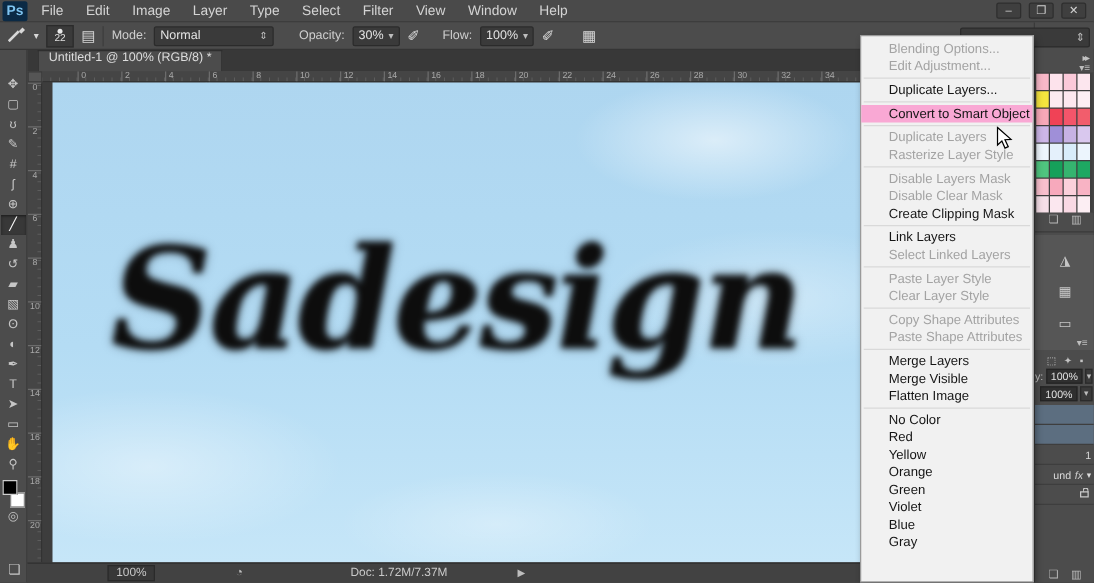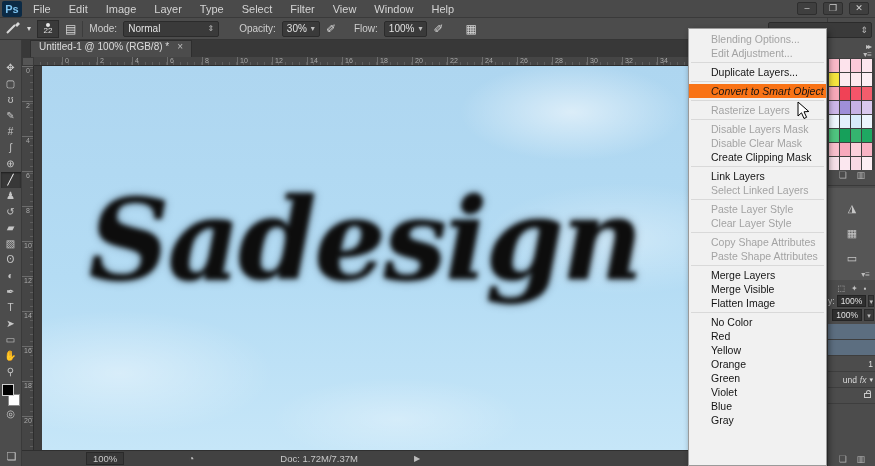--- a/index.html
+++ b/index.html
@@ -32,22 +32,22 @@
   #brush-size-box { width:22px; height:18px; background:#3a3a3a; border:1px solid #2b2b2b;
                     display:flex; flex-direction:column; align-items:center; justify-content:center; }
   #brush-size-box .dot { width:4px; height:4px; border-radius:50%; background:#e8e8e8; }
   #brush-size-box .num { font-size:8px; color:#e0e0e0; line-height:8px; }
   .vsep { width:1px; height:16px; background:#3c3c3c; }
 
   
   #tabrow { position:absolute; left:0; top:40px; width:875px; height:17px; background:#383838; }
   #tools-chevron { position:absolute; left:4px; top:3px; font-size:8px; color:#bbb; letter-spacing:-1px; }
   #doc-tab { position:absolute; left:30px; top:0; height:17px; background:#4c4c4c;
-             border:1px solid #2e2e2e; border-bottom:none; display:flex; align-items:flex-start;
-             gap:8px; padding:0 8px; font-size:10px; color:#dcdcdc; }
+             border:1px solid #2e2e2e; border-bottom:none; display:flex; align-items:flex-end;
+             gap:8px; padding:0 8px; font-size:10px; color:#dcdcdc;flex-direction:column; }
   #tab-close { color:#bdbdbd; font-size:10px; }
 
   
   #ruler-corner { position:absolute; left:22px; top:57px; width:12px; height:9px;
                   background:#555; border:1px solid #3a3a3a; }
   #hruler { position:absolute; left:34px; top:57px; width:658px; height:9px; background:#454545;
             border-bottom:1px solid #2d2d2d; overflow:hidden; white-space:nowrap;
             background-image:repeating-linear-gradient(90deg, transparent 0 6px, #5d5d5d 6px 7px);
             background-size:7px 3px; background-position:28px bottom; background-repeat:repeat-x; }
   .hnum { display:inline-block; width:35px; height:9px; border-left:1px solid #6c6c6c;
@@ -138,21 +138,21 @@
   #layers-footer { position:absolute; left:0; bottom:2px; width:48px; display:flex; gap:10px;
                    justify-content:center; color:#b5b5b5; font-size:9px; }
 
   
   #context-menu { position:absolute; left:688px; top:28px; width:139px; min-height:438px;
                   background:#f1f1f1; border:1px solid #9a9a9a;
                   box-shadow:2px 3px 6px rgba(0,0,0,.45); padding-top:3px; z-index:10;
                   font-size:10.5px; color:#151515; }
   .mi { height:14px; line-height:14px; padding-left:22px; white-space:nowrap; cursor:default; }
   .mi.disabled { color:#a3a3a3; }
-  .mi.highlight { background:#f97316;font-style:italic; }
+  .mi.highlight { background:#f9a8d4; }
   .msep { height:1px; background:#d9d9d9; margin:2px 2px; }
 
   
   #cursor { position:absolute; left:797px; top:101px; z-index:20; }
 </style>
 </head>
 <body>
 
 <div id="titlebar">
   <div id="ps-logo">Ps</div>
@@ -373,21 +373,22 @@
 </div>
 
 <div id="context-menu">
     <div class="mi disabled">Blending Options...</div>
     <div class="mi disabled">Edit Adjustment...</div>
     <div class="msep"></div>
     <div class="mi normal">Duplicate Layers...</div>
     <div class="msep"></div>
     <div class="mi highlight">Convert to Smart Object</div>
     <div class="msep"></div>
-    <div class="mi disabled">Rasterize Layers</div>
+    <div class="mi disabled">Duplicate Layers</div>
+    <div class="mi disabled">Rasterize Layer Style</div>
     <div class="msep"></div>
     <div class="mi disabled">Disable Layers Mask</div>
     <div class="mi disabled">Disable Clear Mask</div>
     <div class="mi normal">Create Clipping Mask</div>
     <div class="msep"></div>
     <div class="mi normal">Link Layers</div>
     <div class="mi disabled">Select Linked Layers</div>
     <div class="msep"></div>
     <div class="mi disabled">Paste Layer Style</div>
     <div class="mi disabled">Clear Layer Style</div>

